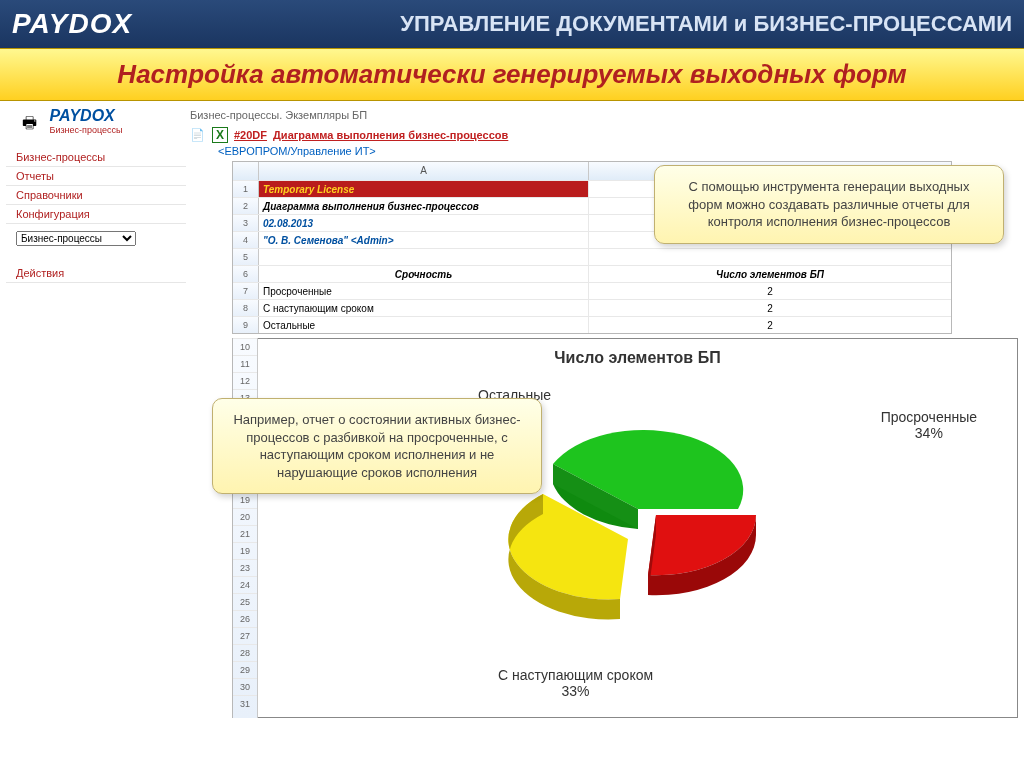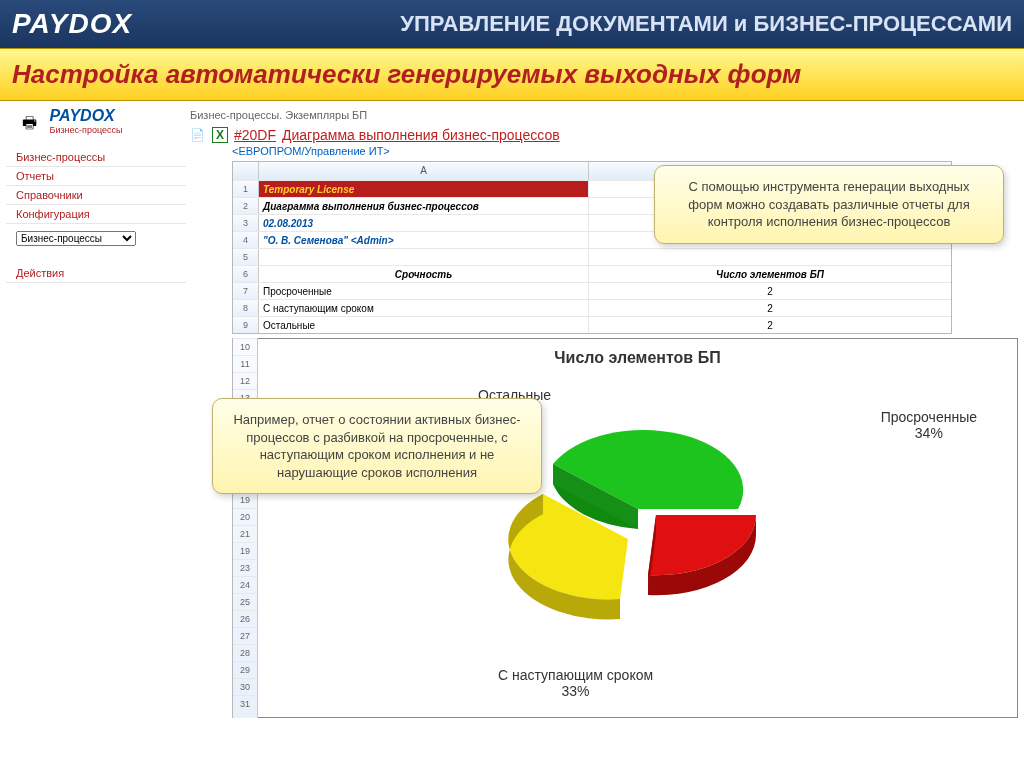--- a/index.html
+++ b/index.html
@@ -2,21 +2,21 @@
 <html><head>
 <meta charset="utf-8">
 <style>
 * { margin: 0; padding: 0; box-sizing: border-box; }
 body { width: 1024px; height: 768px; font-family: Arial, sans-serif; background: #fff; overflow: hidden; }
 
 .top-header { background: linear-gradient(#2a4a7a, #1a3560); height: 48px; display: flex; align-items: center; padding: 0 12px; }
 .top-logo { color: #fff; font-size: 28px; font-weight: bold; letter-spacing: 1px; font-style: italic; }
 .top-subtitle { color: #d8e4f5; font-size: 22px; font-weight: bold; margin-left: auto; }
 
-.yellow-band { background: linear-gradient(#fff890, #ffd020); padding: 10px 12px; border-top: 1px solid #b89400; border-bottom: 1px solid #b89400; }
+.yellow-band { background: linear-gradient(#fff890, #ffd020); padding: 10px 12px; border-top: 1px solid #b89400; border-bottom: 1px solid #b89400; text-align: center; }
 .yellow-band h1 { color: #b02020; font-size: 26px; font-weight: bold; font-style: italic; }
 
 .workspace { display: flex; height: calc(768px - 48px - 54px); background: #fff; padding: 6px; }
 
 .left-col { width: 180px; }
 .print-icon { display: inline-block; margin: 4px 8px 4px 16px; font-size: 16px; }
 .brand-small { display: inline-block; vertical-align: top; }
 .brand-small .brand-txt { color: #0050a0; font-weight: bold; font-size: 16px; font-style: italic; }
 .brand-small .brand-sub { color: #b02020; font-size: 9px; }
 
@@ -27,21 +27,21 @@
 .sidebar-select { margin: 4px 10px; }
 .sidebar-select select { font-size: 10px; width: 120px; }
 .sidebar-gap { height: 14px; }
 
 .main-col { flex: 1; position: relative; padding-left: 4px; }
 .crumb-title { color: #666; font-size: 11px; padding: 2px 0 6px; }
 
 .link-row { display: flex; align-items: center; gap: 6px; margin-bottom: 2px; }
 .link-row .ic { width: 16px; height: 16px; display: inline-flex; align-items: center; justify-content: center; font-size: 12px; }
 .excel-ic { color: #1a7a1a; border: 1px solid #1a7a1a; width: 18px; height: 18px; font-size: 10px; font-weight: bold; }
-.link-red { color: #c02020; font-size: 14px; text-decoration: underline; }
+.link-red { color: #c02020; font-size: 11px; text-decoration: underline; font-weight: bold; }
 .link-blue { color: #0060c0; font-size: 11px; }
 
 .spreadsheet { margin: 4px 0 0 42px; border: 1px solid #b8b8b8; background: #fff; width: 720px; position: relative; }
 .col-hdr { background: linear-gradient(#f8fbff, #e0ecf8); height: 18px; display: flex; font-size: 10px; color: #555; }
 .col-hdr .rownum-h { width: 26px; border-right: 1px solid #c8c8c8; }
 .col-hdr .colA { width: 330px; text-align: center; border-right: 1px solid #c8c8c8; line-height: 18px; }
 .col-hdr .colB { flex: 1; text-align: center; line-height: 18px; }
 .ss-row { display: flex; height: 17px; font-size: 10px; border-top: 1px solid #e8e8e8; }
 .ss-row .rownum { width: 26px; background: linear-gradient(#f8fbff, #e8f0fa); text-align: center; color: #666; border-right: 1px solid #c8c8c8; line-height: 17px; font-size: 9px; }
 .ss-row .cellA { width: 330px; padding: 0 4px; border-right: 1px solid #e8e8e8; line-height: 17px; overflow: hidden; white-space: nowrap; }
@@ -102,21 +102,21 @@
 
   <div class="main-col">
     <div class="crumb-title">Бизнес-процессы. Экземпляры БП</div>
 
     <div class="link-row">
       <span class="ic">📄</span>
       <span class="ic excel-ic">X</span>
       <span class="link-red">#20DF</span>
       <span class="link-red">Диаграмма выполнения бизнес-процессов</span>
     </div>
-    <div class="link-row" style="margin-left:42px;">
+    <div class="link-row" style="margin-left:28px;">
       <span class="link-blue">&lt;ЕВРОПРОМ/Управление ИТ&gt;</span>
     </div>
 
     <div class="spreadsheet">
       <div class="col-hdr">
         <div class="rownum-h"></div>
         <div class="colA">A</div>
         <div class="colB">B</div>
       </div>
       <div id="ss-body">

